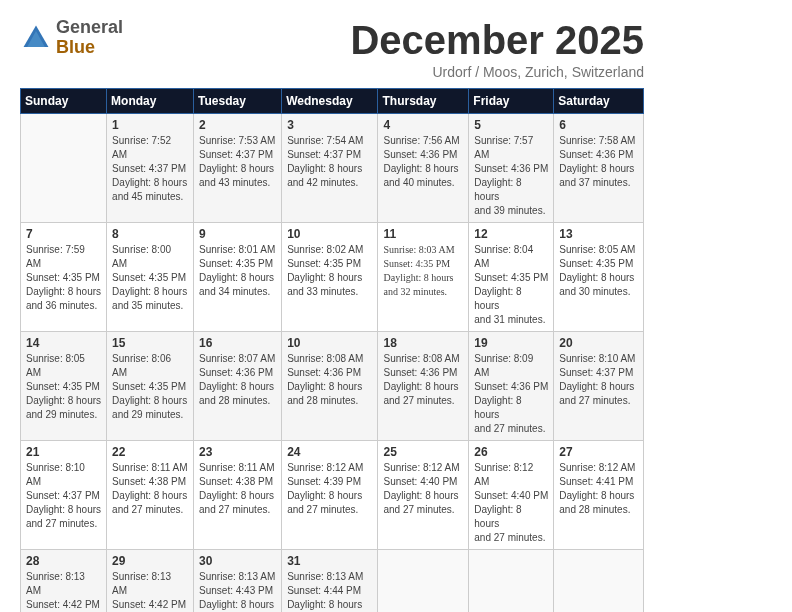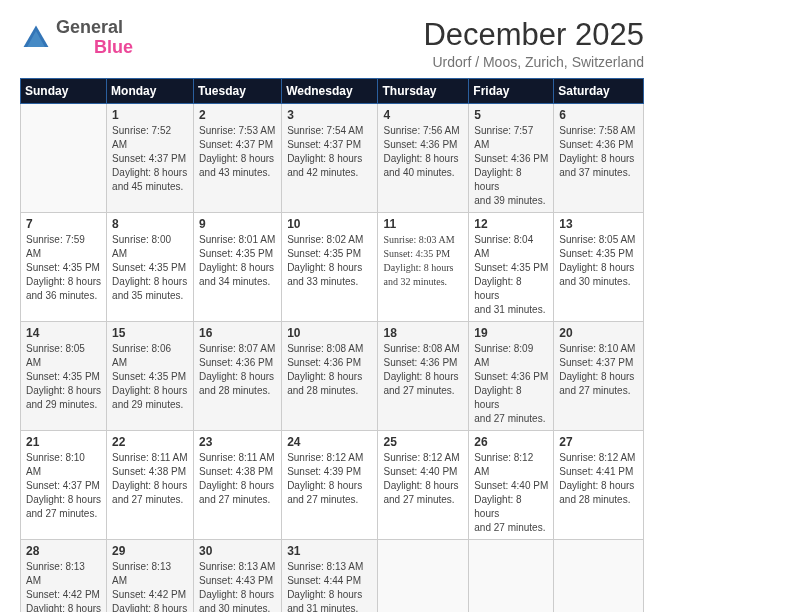--- a/index.html
+++ b/index.html
@@ -26,31 +26,31 @@
       display: flex;
       align-items: center;
       gap: 4px;
     }
     .logo-text {
       font-size: 18px;
       font-weight: bold;
       line-height: 1.1;
     }
     .logo-general { color: #555; }
-    .logo-blue { color: #ec4899; margin-left: 38px; }
+    .logo-blue { color: #a16207; }
     .logo-icon {
       width: 32px;
       height: 32px;
     }
     .title-block {
       text-align: right;
     }
     .month-title {
-      font-size: 31px;
-      font-weight: normal;
+      font-size: 40px;
+      font-weight: bold;
       color: #333;
       line-height: 1.1;
     }
     .subtitle {
       font-size: 14px;
       color: #737373;
       margin-top: 2px;
     }
     .calendar {
       width: 100%;

